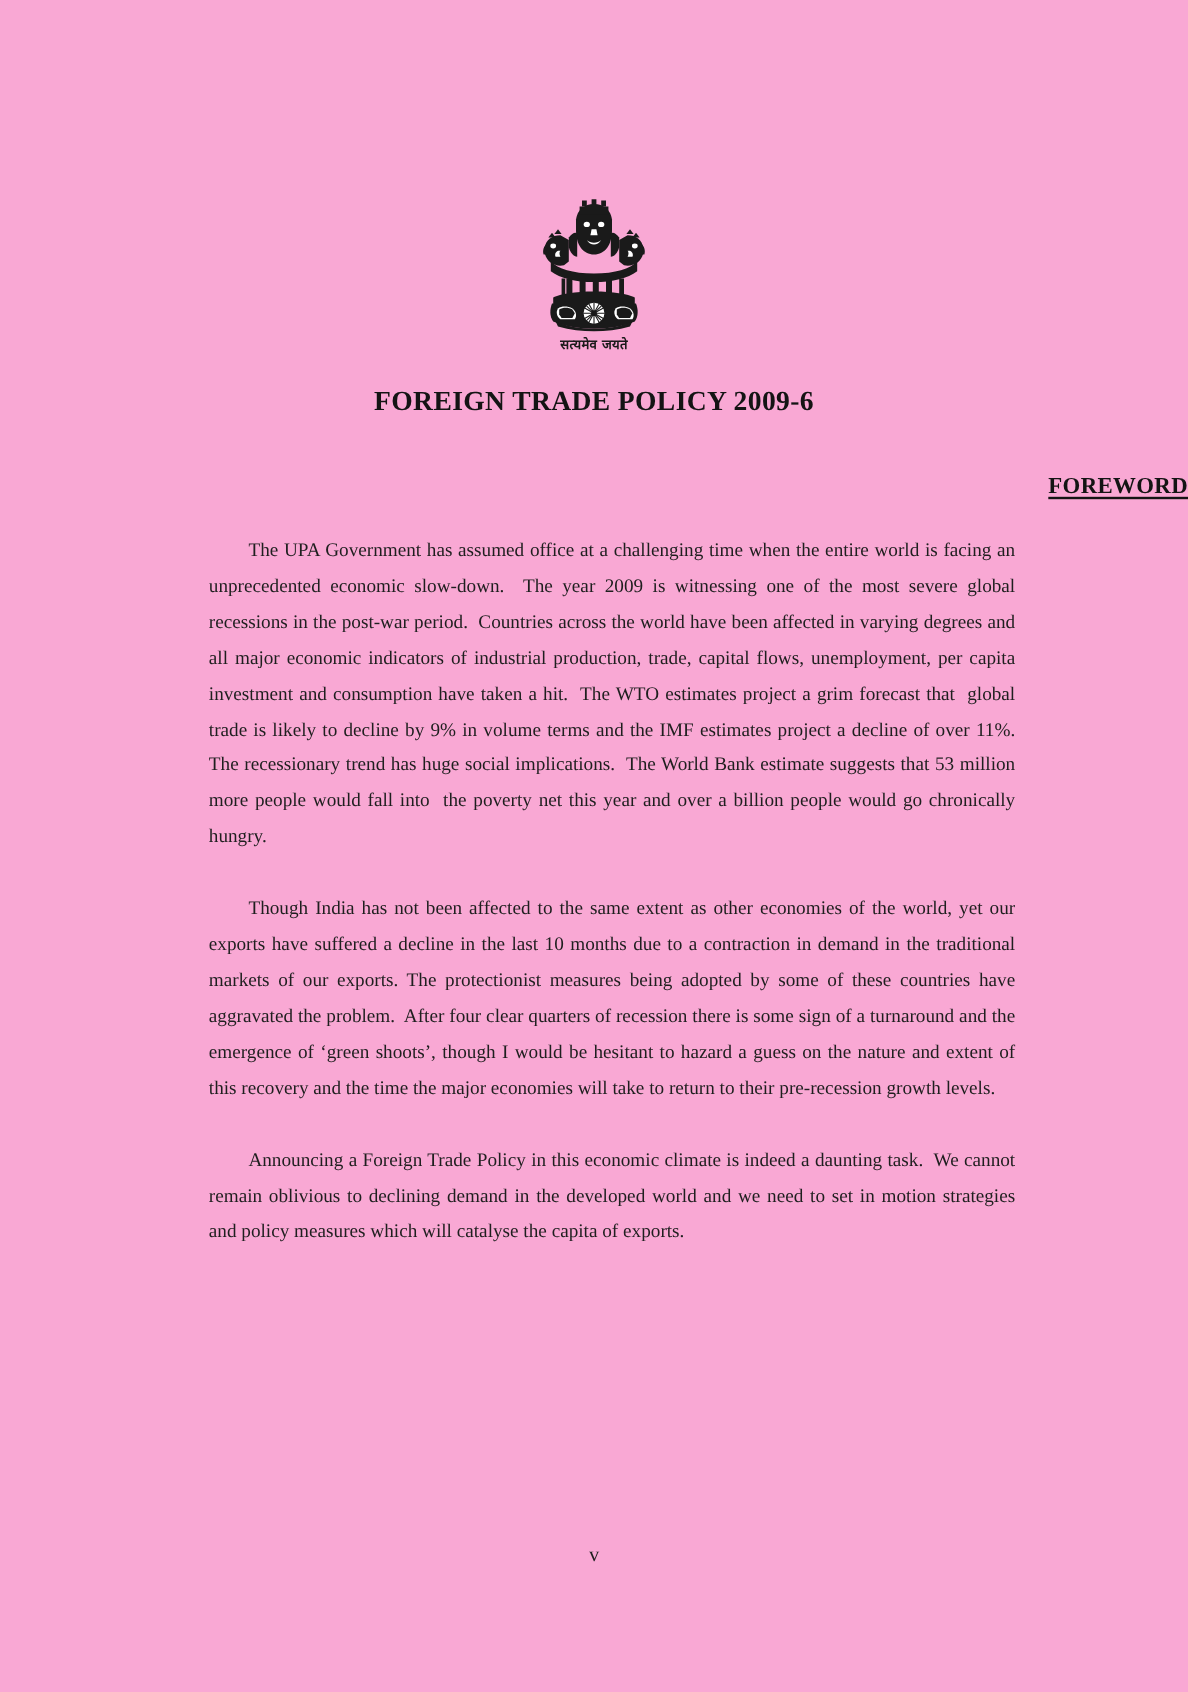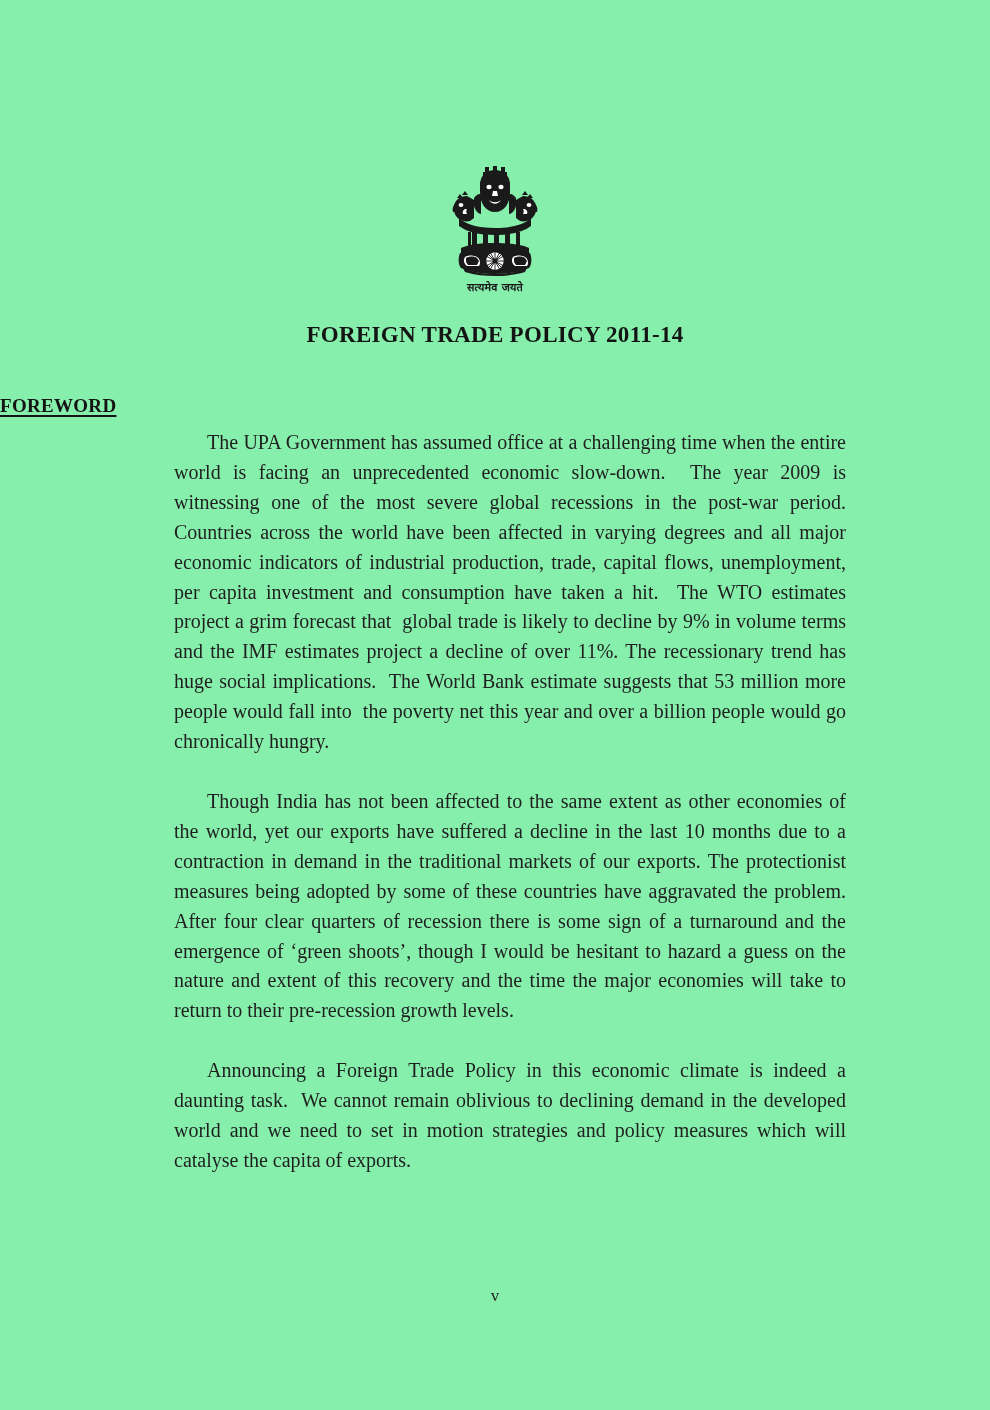--- a/index.html
+++ b/index.html
@@ -11,21 +11,21 @@
   body {
     font-family: "Liberation Serif", "DejaVu Serif", serif;
     color: #1a1a1a;
     -webkit-font-smoothing: antialiased;
   }
   .page {
     position: relative;
     width: 990px;
     height: 1410px;
     margin: 0 auto;
-    background: #86efac;
+    background: #f9a8d4;
     overflow: hidden;
     box-sizing: border-box;
   }
 
   
   .emblem-block {
     position: absolute;
     left: 0;
     right: 0;
     top: 162px;
@@ -59,46 +59,46 @@
     font-size: 23px;
     font-weight: 700;
     letter-spacing: 0.3px;
     color: #141414;
   }
   .section-heading {
     position: absolute;
     left: 0;
     right: 0;
     top: 379px;
-    text-align: left;
+    text-align: right;
     font-size: 19px;
     font-weight: 700;
     letter-spacing: 0.3px;
     color: #141414;
   }
   .section-heading span {
     text-decoration: underline;
     text-underline-offset: 3px;
     text-decoration-thickness: 2px;
   }
 
   
   .body-block {
     position: absolute;
     left: 174px;
     top: 428px;
     width: 672px;
   }
   .para {
-    font-size: 20px;
+    font-size: 16px;
     line-height: 29.9px;
     text-align: justify;
     text-justify: inter-word;
     text-indent: 33px;
-    margin: 0 0 30px 0;
+    margin: 16px 0 30px 0;
     color: #1f1f1f;
     white-space: pre-wrap;
     hyphens: none;
   }
   .para:last-child {
     margin-bottom: 0;
   }
 
   
   .page-number {
@@ -184,21 +184,21 @@
         <path d="M66 95 C69 93 74 93 78 95 C81 97 82 101 80 104 L68 104 C65 102 64 98 66 95 Z" fill="#ffffff"></path>
         <path d="M67 96 C70 94 75 94 78 96 L80 99 L78 103 L69 103 L67 100 Z"></path>
         <path d="M70 93 L72 89 L74 93 Z"></path>
 
         <path d="M16 106 C26 110 36 112 48 112 C60 112 70 110 80 106 L78 110 C68 113 58 114 48 114 C38 114 28 113 18 110 Z"></path>
       </g>
     </svg>
     <div class="emblem-motto">सत्यमेव जयते</div>
   </div>
 
-  <h1 class="doc-title">FOREIGN TRADE POLICY 2011-14</h1>
+  <h1 class="doc-title">FOREIGN TRADE POLICY 2009-6</h1>
 
   <h2 class="section-heading"><span>FOREWORD</span></h2>
 
   <div class="body-block">
     <p class="para">The UPA Government has assumed office at a challenging time when the entire world is facing an unprecedented economic slow-down.  The year 2009 is witnessing one of the most severe global recessions in the post-war period.  Countries across the world have been affected in varying degrees and all major economic indicators of industrial production, trade, capital flows, unemployment, per capita investment and consumption have taken a hit.  The WTO estimates project a grim forecast that  global trade is likely to decline by 9% in volume terms and the IMF estimates project a decline of over 11%. The recessionary trend has huge social implications.  The World Bank estimate suggests that 53 million more people would fall into  the poverty net this year and over a billion people would go chronically hungry.</p>
     <p class="para">Though India has not been affected to the same extent as other economies of the world, yet our exports have suffered a decline in the last 10 months due to a contraction in demand in the traditional markets of our exports. The protectionist measures being adopted by some of these countries have aggravated the problem.  After four clear quarters of recession there is some sign of a turnaround and the emergence of ‘green shoots’, though I would be hesitant to hazard a guess on the nature and extent of this recovery and the time the major economies will take to return to their pre-recession growth levels.</p>
     <p class="para">Announcing a Foreign Trade Policy in this economic climate is indeed a daunting task.  We cannot remain oblivious to declining demand in the developed world and we need to set in motion strategies and policy measures which will catalyse the capita of exports.</p>
   </div>
 
   <div class="page-number">v</div>

